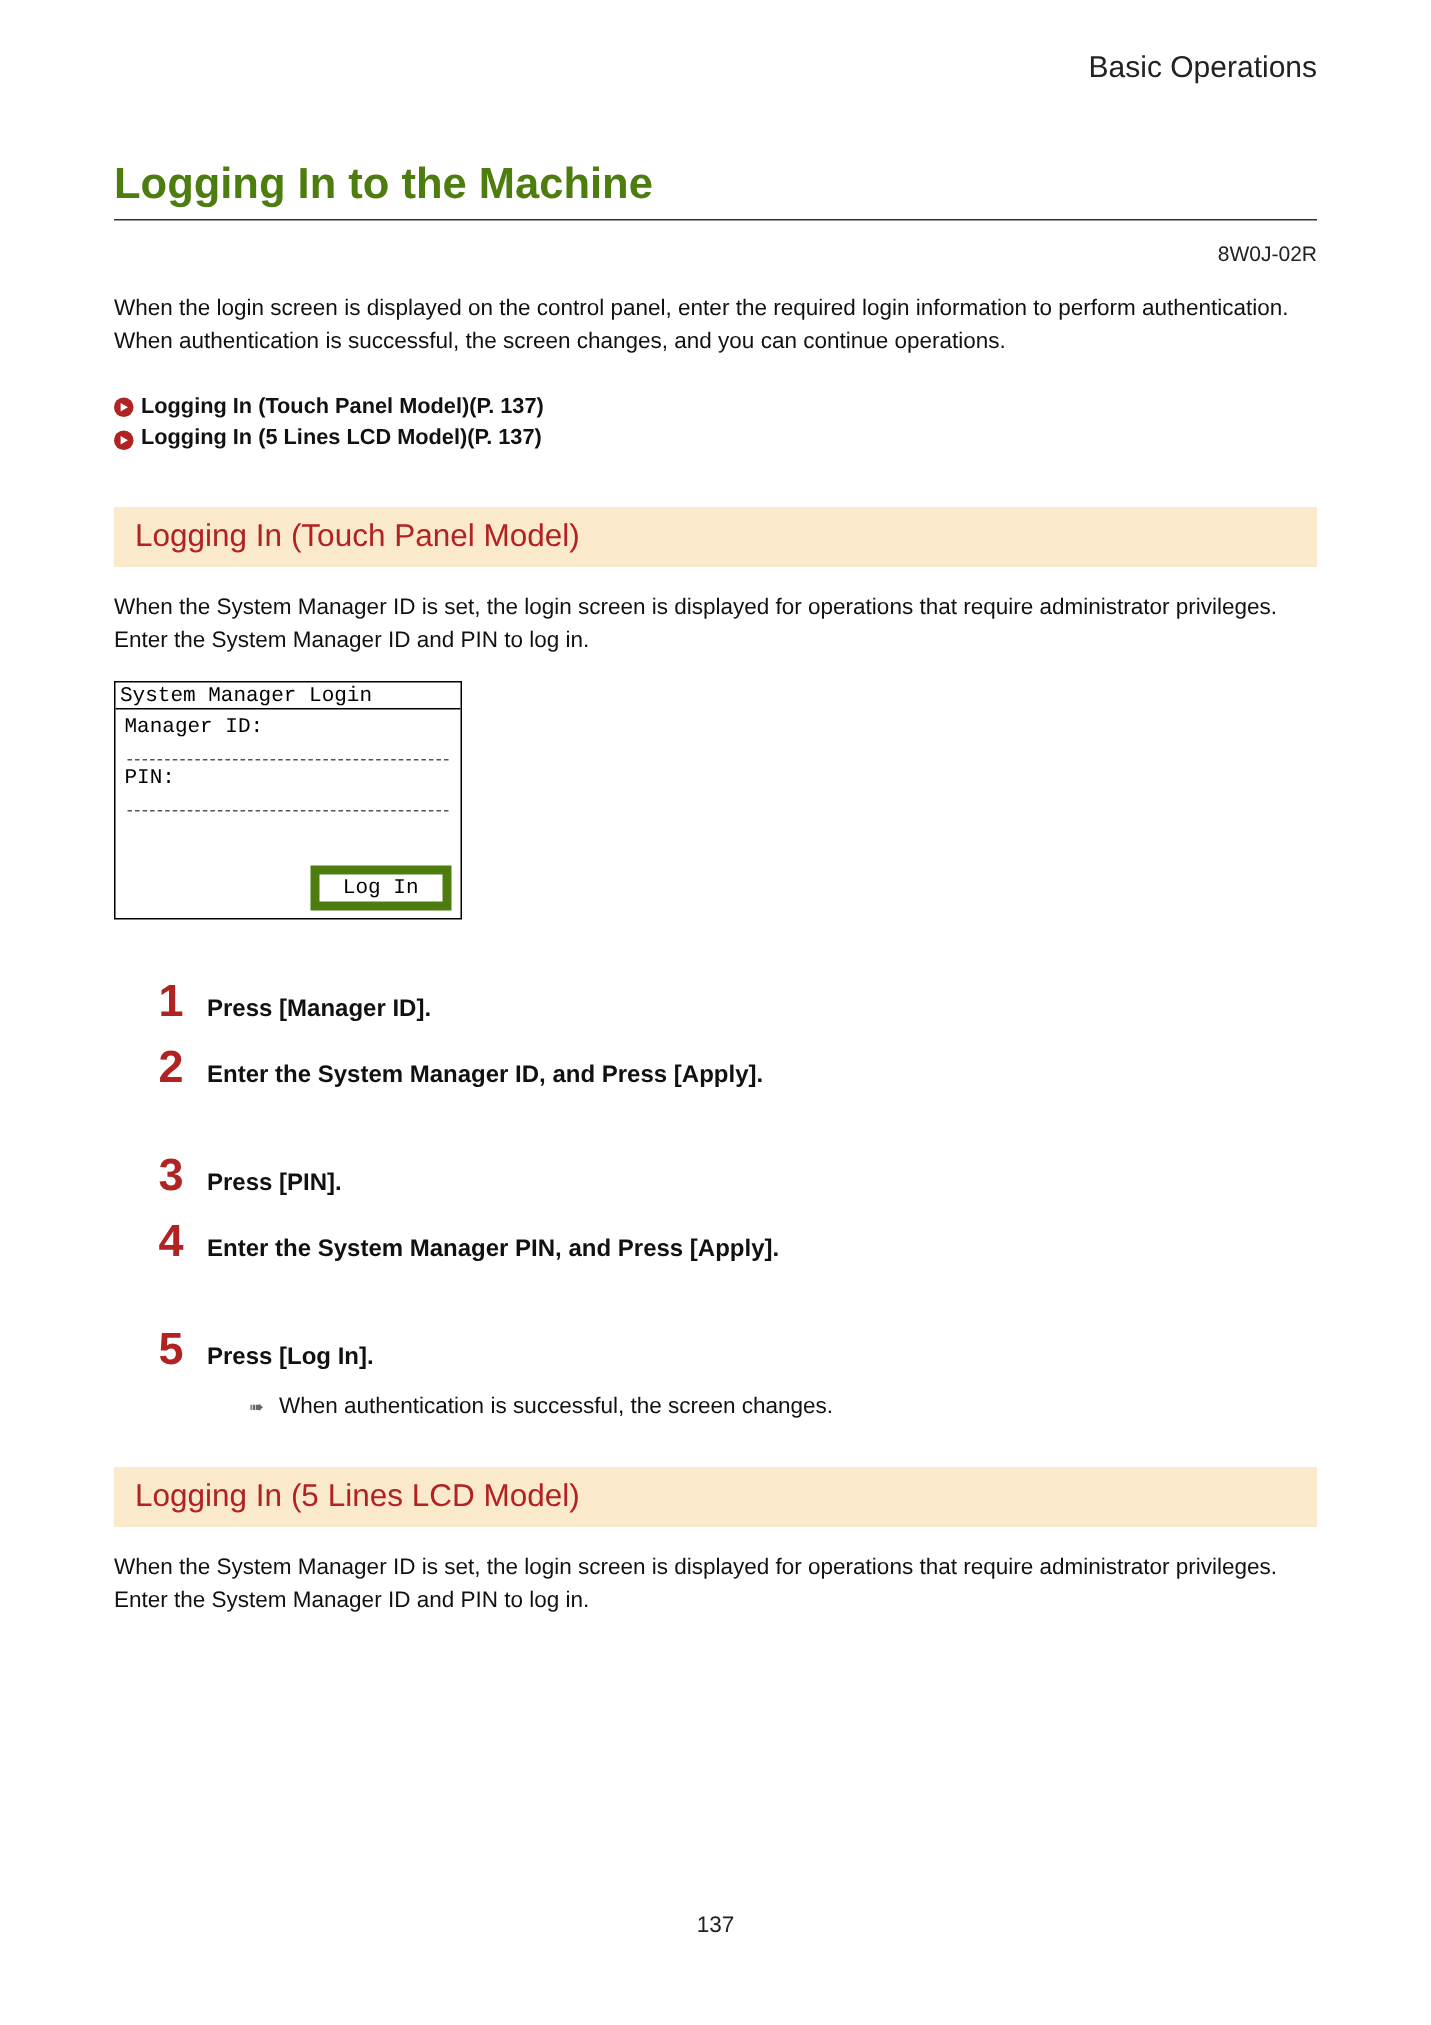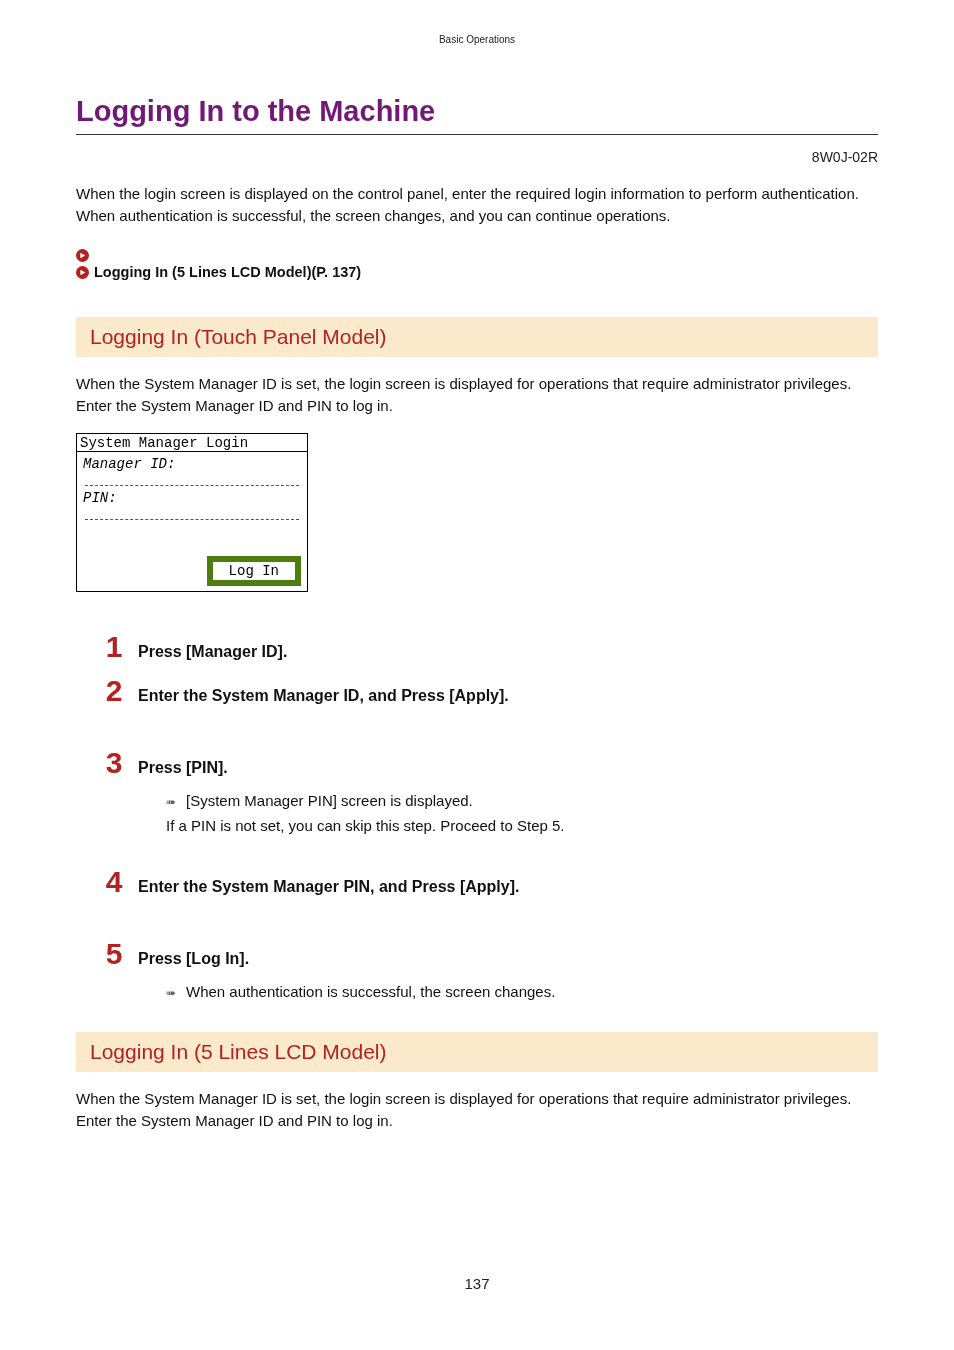--- a/index.html
+++ b/index.html
@@ -7,29 +7,29 @@
     font-family: "Segoe UI", Arial, sans-serif;
     background: #fff;
     width: 954px;
     height: 1350px;
     position: relative;
   }
   .page {
     padding: 34px 76px 0 76px;
   }
   .breadcrumb {
-    text-align: center;
-    font-size: 10px;
+    text-align: right;
+    font-size: 20px;
     color: #222;
     margin-bottom: 50px;
   }
   .page-title {
     font-size: 29px;
     font-weight: 700;
-    color: #701a75;
+    color: #4d7c0f;
     margin-bottom: 6px;
   }
   .title-rule {
     border: none;
     border-top: 1px solid #333;
     margin-bottom: 14px;
   }
   .doc-code {
     text-align: right;
     font-size: 14px;
@@ -85,21 +85,21 @@
     width: 232px;
     background: #fff;
     margin-bottom: 40px;
     font-family: "Courier New", monospace;
   }
   .screen-title {
     font-size: 14px;
     padding: 1px 3px 0 3px;
     border-bottom: 1px solid #000;
   }
-  .screen-body { padding: 4px 6px 6px 6px; font-style: italic; }
+  .screen-body { padding: 4px 6px 6px 6px; }
   .screen-row {
     font-size: 14px;
     margin-bottom: 2px;
   }
   .screen-input-line {
     border-bottom: 1px dashed #555;
     height: 12px;
     margin: 0 2px 4px 2px;
   }
   .screen-btn-row {
@@ -177,20 +177,21 @@
 
   <p class="intro">When the login screen is displayed on the control panel, enter the required login information to perform authentication. When authentication is successful, the screen changes, and you can continue operations.</p>
 
   <div class="toc-links">
     <div class="toc-link">
       <span class="toc-bullet">
           <svg viewBox="0 0 10 10">
             <polygon points="2,1 9,5 2,9"></polygon>
           </svg>
         </span>
+      <span>Logging In (Touch Panel Model)(P. 137)</span>
     </div>
     <div class="toc-link">
       <span class="toc-bullet">
           <svg viewBox="0 0 10 10">
             <polygon points="2,1 9,5 2,9"></polygon>
           </svg>
         </span>
       <span>Logging In (5 Lines LCD Model)(P. 137)</span>
     </div>
   </div>
@@ -223,24 +224,20 @@
     <div class="step">
       <div class="step-num">2</div>
       <div class="step-title">Enter the System Manager ID, and Press [Apply].</div>
     </div>
     <div class="spacer-step"></div>
 
     <div class="step">
       <div class="step-num">3</div>
       <div class="step-title">Press [PIN].</div>
     </div>
-    <div class="step-body">
-      <p><span class="result-arrow">➠</span><span>[System Manager PIN] screen is displayed.</span></p>
-      <p><span>If a PIN is not set, you can skip this step. Proceed to Step 5.</span></p>
-    </div>
 
     <div class="step">
       <div class="step-num">4</div>
       <div class="step-title">Enter the System Manager PIN, and Press [Apply].</div>
     </div>
     <div class="spacer-step"></div>
 
     <div class="step">
       <div class="step-num">5</div>
       <div class="step-title">Press [Log In].</div>

